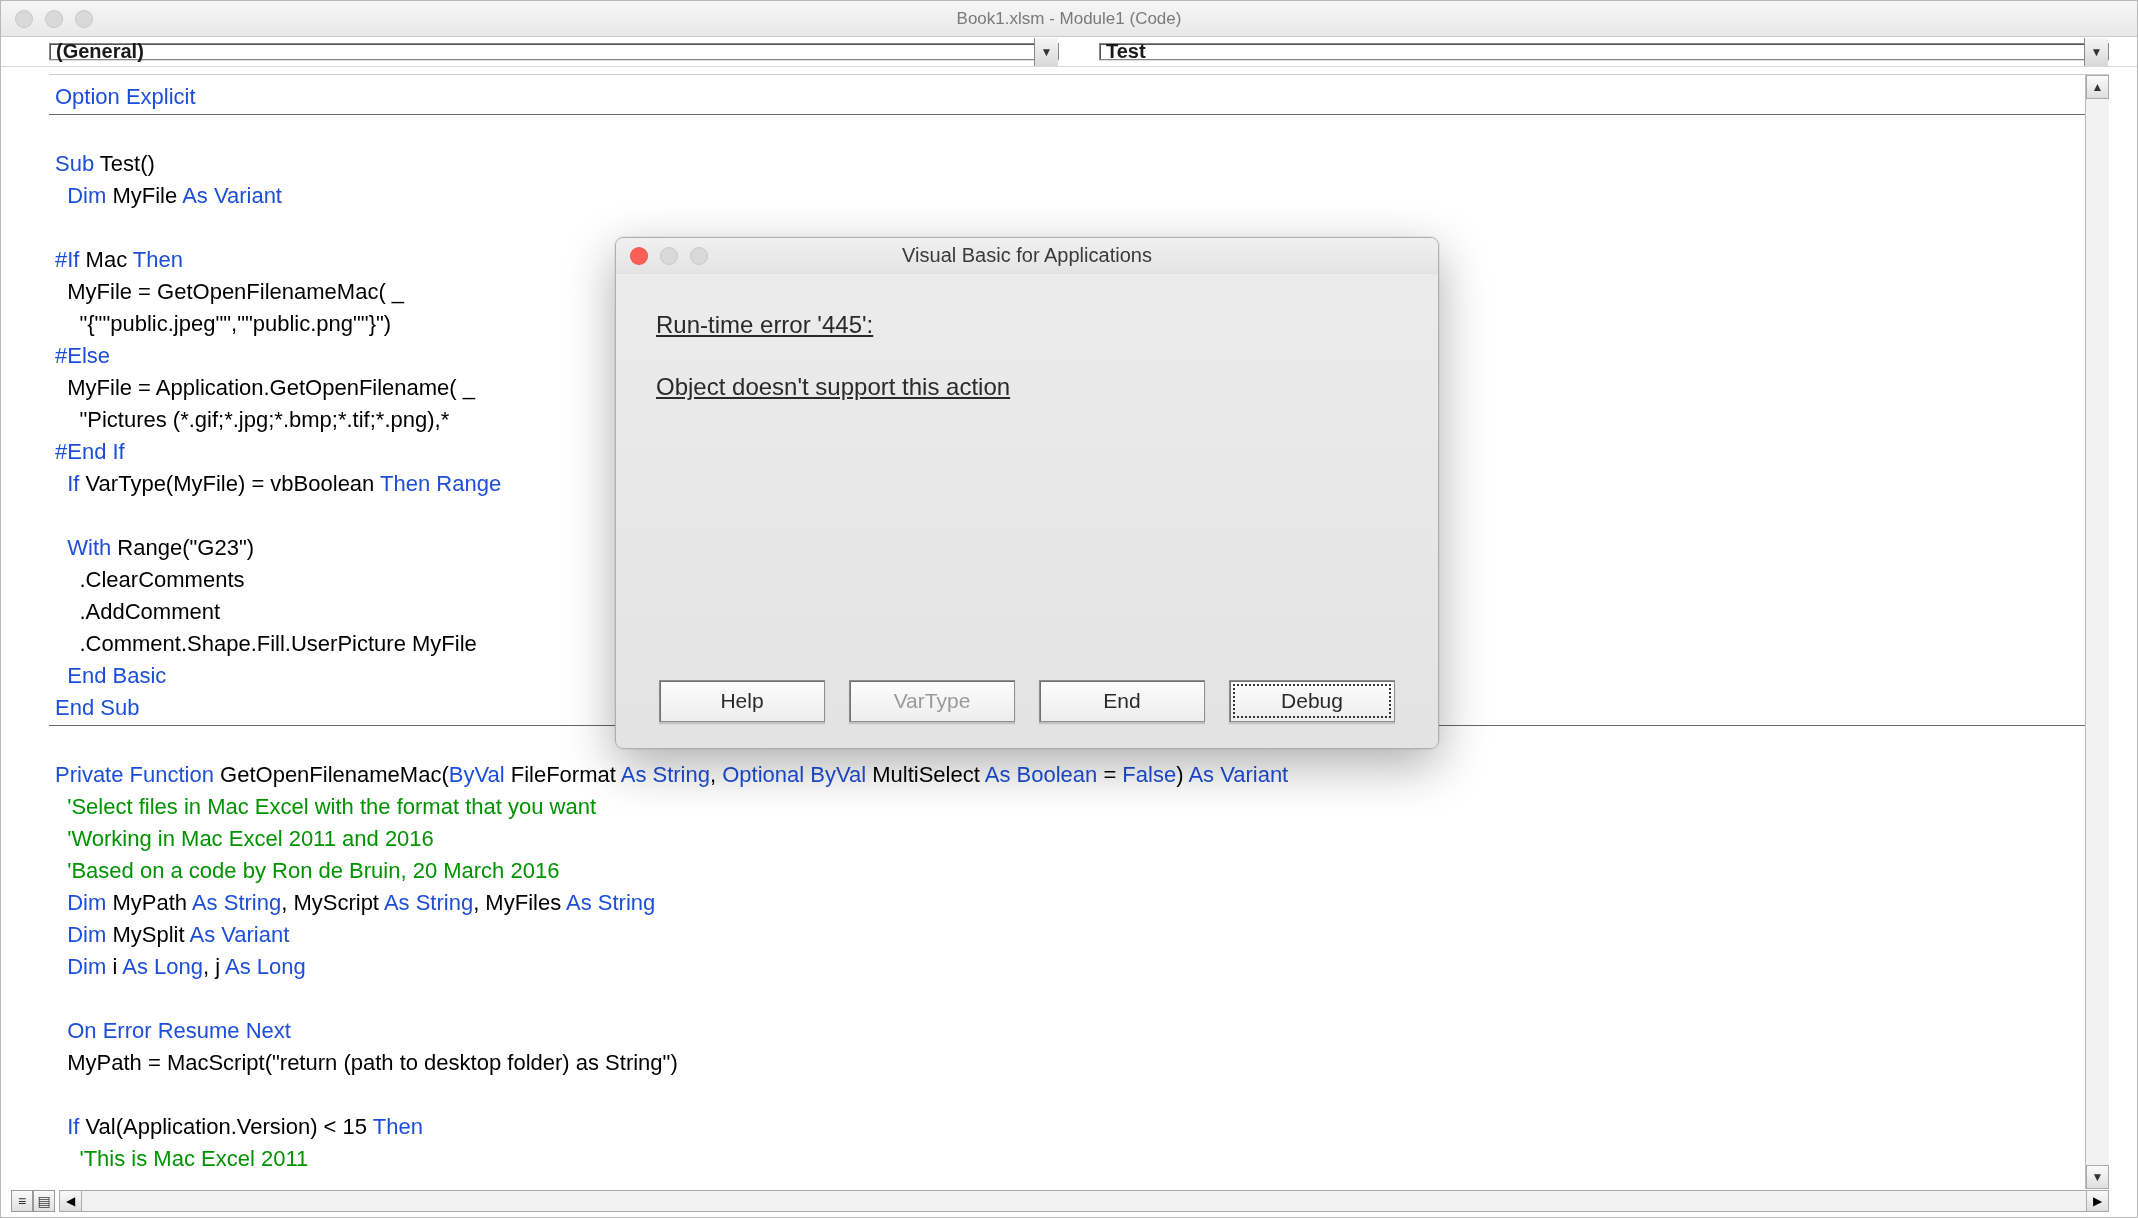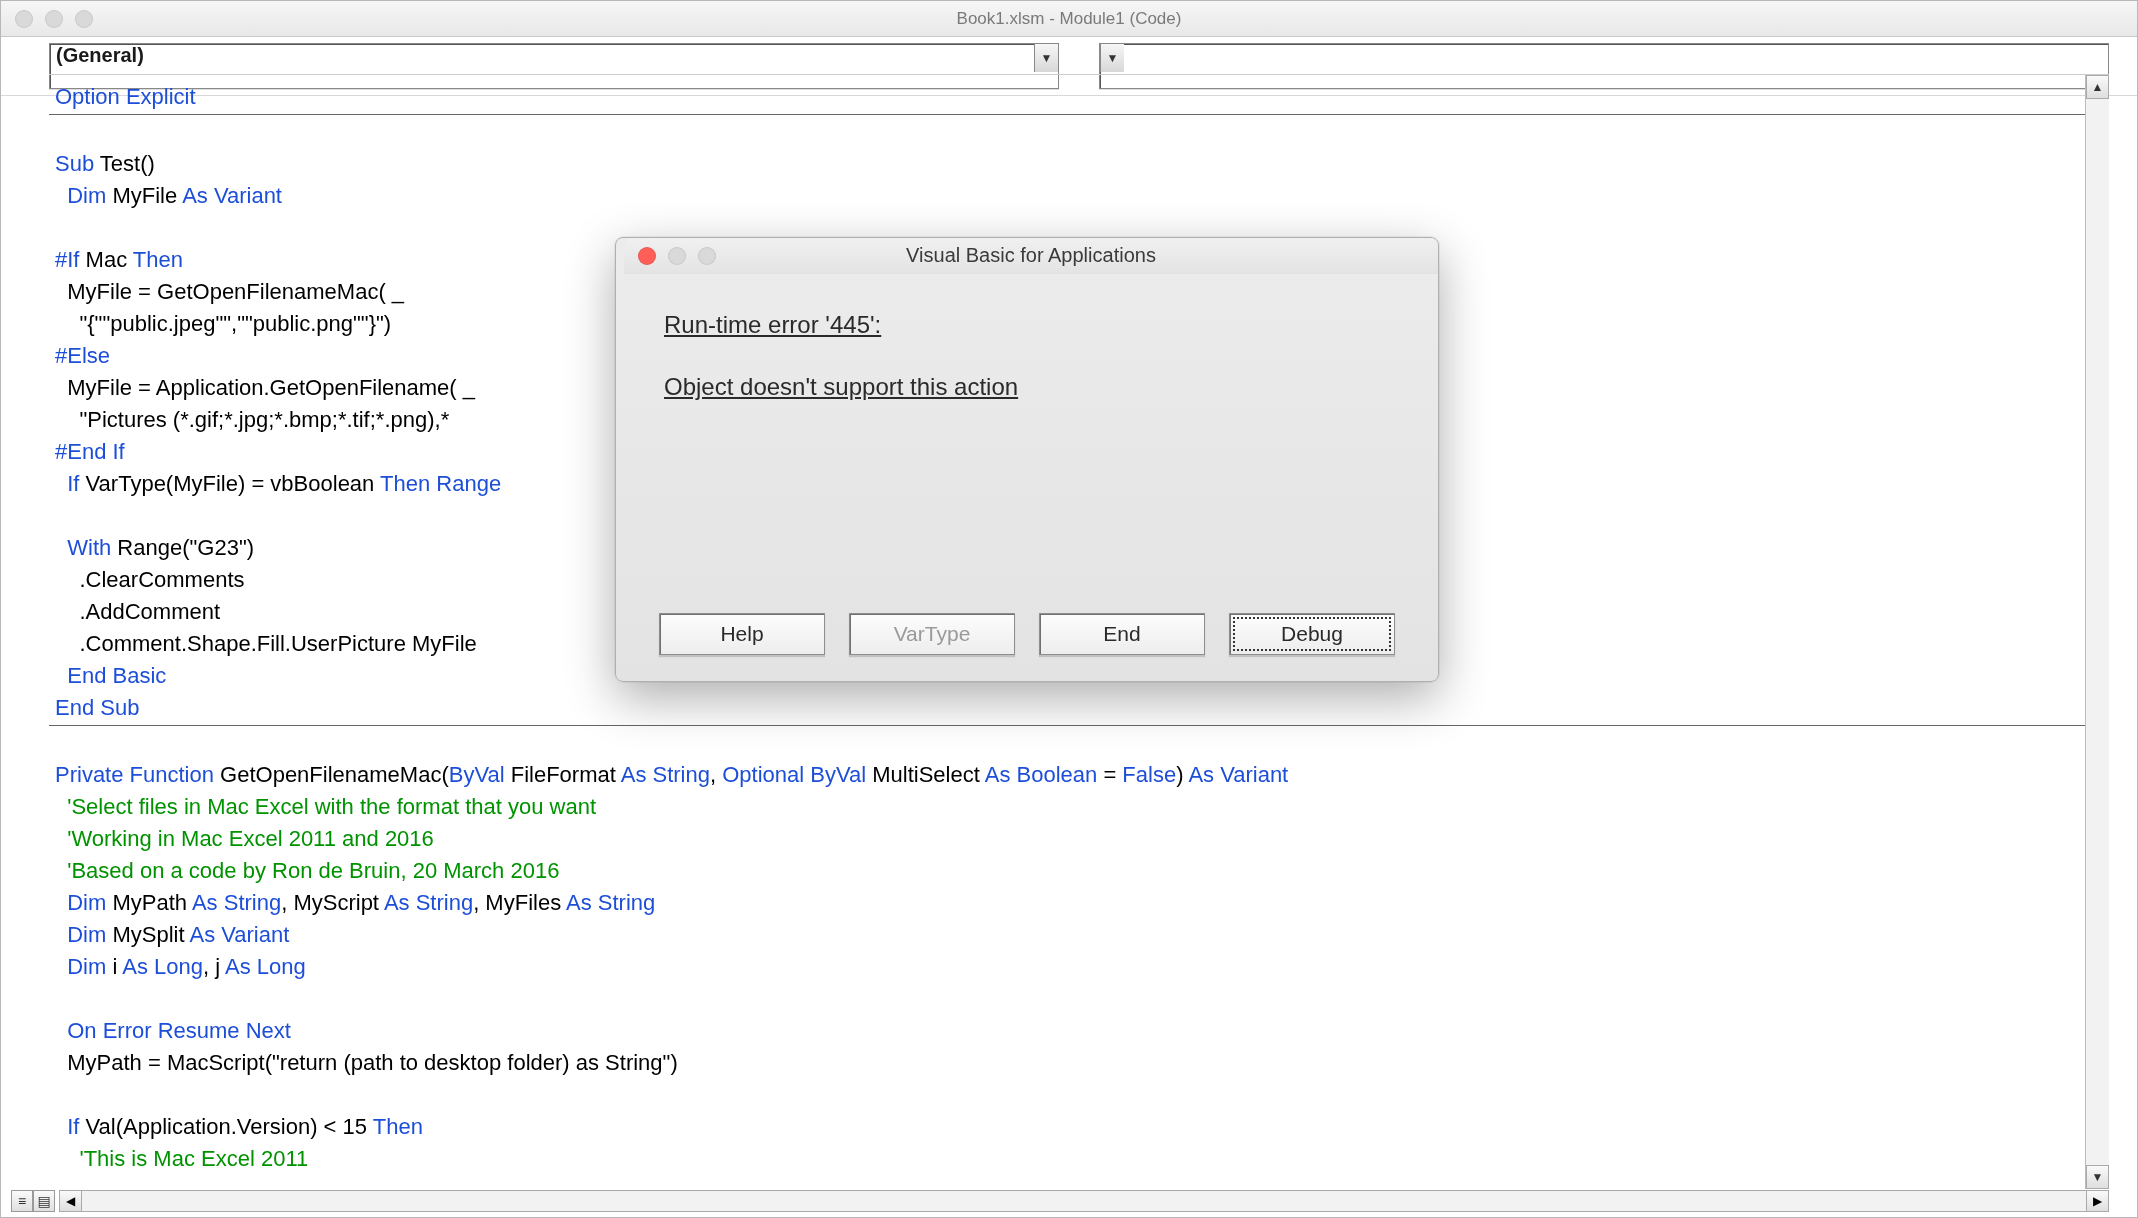--- a/index.html
+++ b/index.html
@@ -49,25 +49,25 @@
   }
   .dropdown-row {
     display: flex;
     padding: 6px 28px 6px 48px;
     gap: 40px;
     background: #fff;
     border-bottom: 1px solid #d8d8d8;
   }
   .dropdown {
     flex: 1;
-    height: 46px;
+    height: 17px;
     border: 1px solid #888;
     box-shadow: inset 1px 1px 0 #555, 0 1px 0 #ddd;
     display: flex;
-    align-items: flex-start;
+    align-items: center;
     background: #fff;
     position: relative;
     font-size: 20px;
     font-weight: 600;
     color: #1a1a1a;
   }
   .dropdown .dd-text {
     padding-left: 6px;
     flex: 1;
   }
@@ -172,26 +172,25 @@
     font-size: 12px;
   }
   .hscroll .arrow.right { border-right: none; border-left: 1px solid #aaa; }
   .hscroll .track { flex: 1; }
   
   .dialog {
     position: absolute;
     top: 236px;
     left: 614px;
     width: 824px;
-    height: 445px;
+    height: 512px;
     background: linear-gradient(to bottom, #ececec, #e3e3e3);
     border: 1px solid #b0b0b0;
     border-radius: 8px;
     box-shadow: 0 16px 50px rgba(0,0,0,0.32), 0 0 0 1px rgba(0,0,0,0.05);
-    padding-left: 8px;
   }
   .dialog-titlebar {
     height: 36px;
     display: flex;
     align-items: center;
     position: relative;
     border-bottom: 1px solid rgba(0,0,0,0.06);
     border-radius: 8px 8px 0 0;
     background: linear-gradient(to bottom, #f0f0f0, #e4e4e4);
   }
@@ -267,20 +266,21 @@
     </div>
     <div class="title">Book1.xlsm - Module1 (Code)</div>
   </div>
 
   <div class="dropdown-row">
     <div class="dropdown">
       <span class="dd-text">(General)</span>
       <span class="dd-arrow">▼</span>
     </div>
     <div class="dropdown">
+      <span class="dd-text">Test</span>
       <span class="dd-arrow">▼</span>
     </div>
   </div>
 
   <div class="code-area-wrap">
     <div class="code-area"><span class="kw">Option Explicit</span>
 <div class="divider-line"></div>
 <span class="kw">Sub</span><span> Test()</span>
 <span class="kw">  Dim</span><span> MyFile </span><span class="kw">As Variant</span>
 

